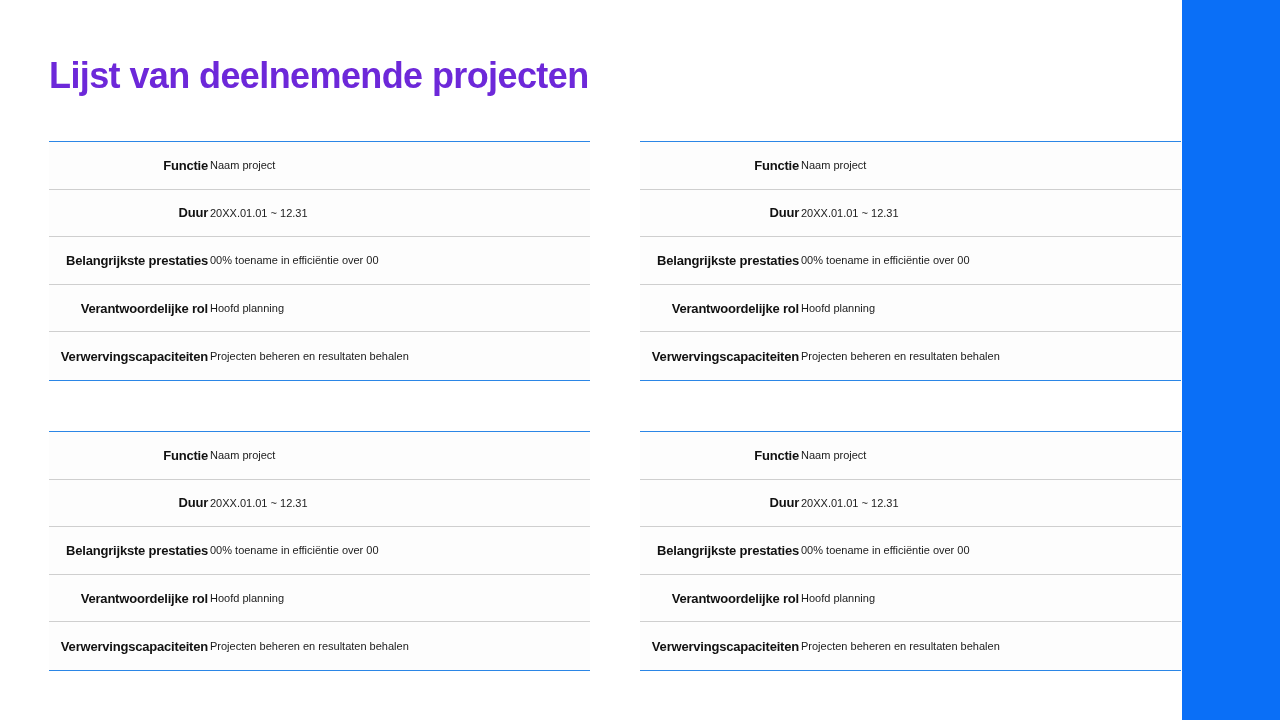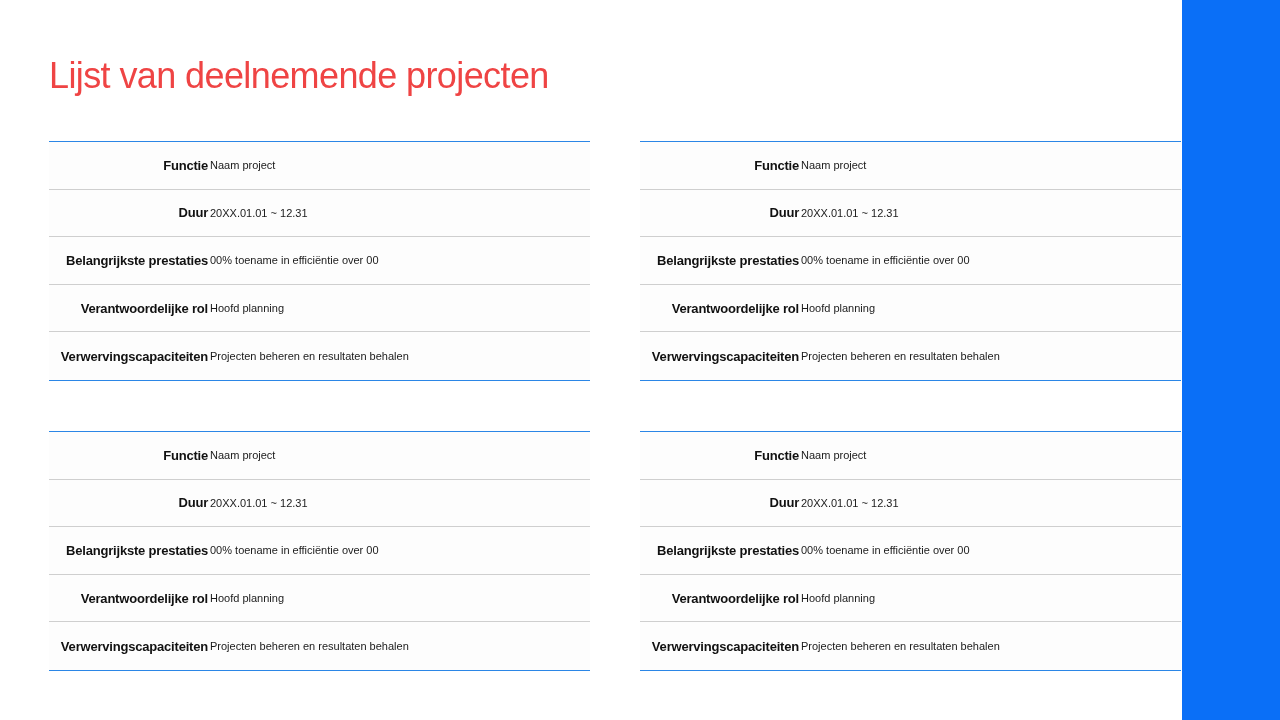--- a/index.html
+++ b/index.html
@@ -24,25 +24,25 @@
       width: 98px;
       height: 720px;
       background: #0a6ff7;
     }
     .title {
       position: absolute;
       left: 49px;
       top: 54px;
       margin: 0;
       font-family: "Liberation Sans", sans-serif;
-      font-weight: 400;
+      font-weight: 700;
       font-size: 36px;
       line-height: 44px;
       letter-spacing: -0.6px;
-      color: #ef4444;
+      color: #6d28d9;
       white-space: nowrap;
     }
     .card {
       position: absolute;
       width: 541px;
       border-top: 1px solid #2b86e6;
       border-bottom: 1px solid #2b86e6;
       background: #fdfdfd;
     }
     .card.c0 { left: 49px; top: 141px; }

